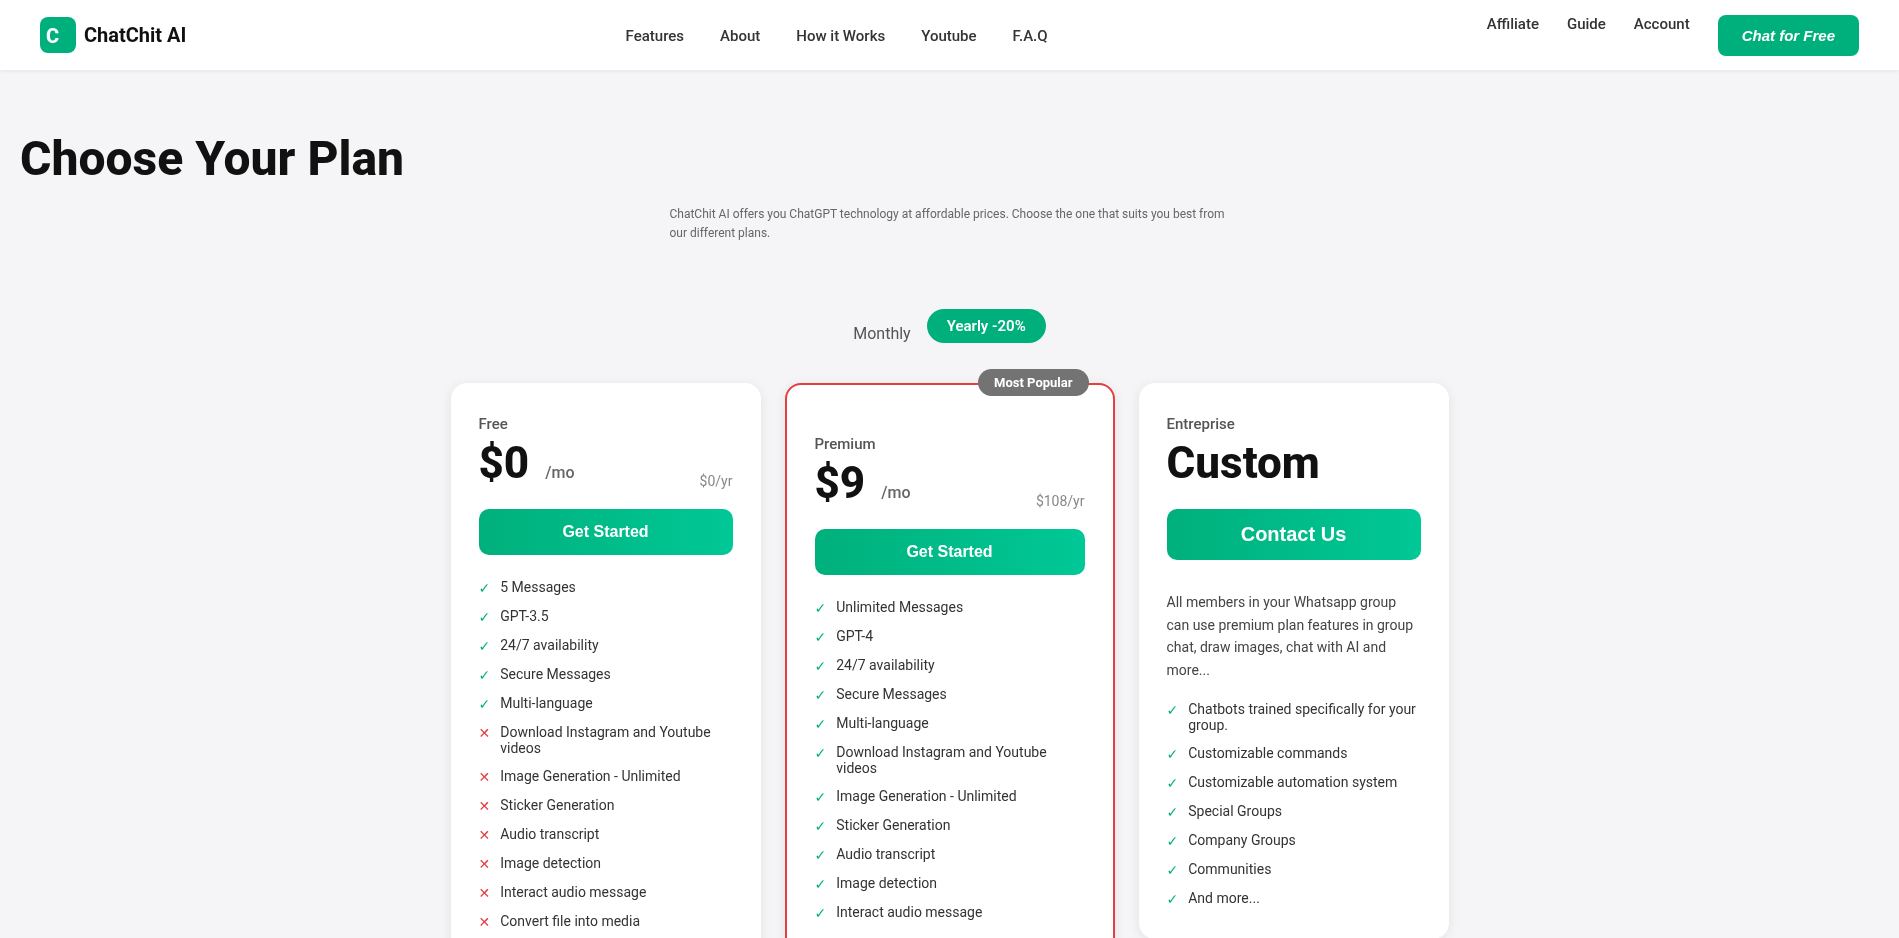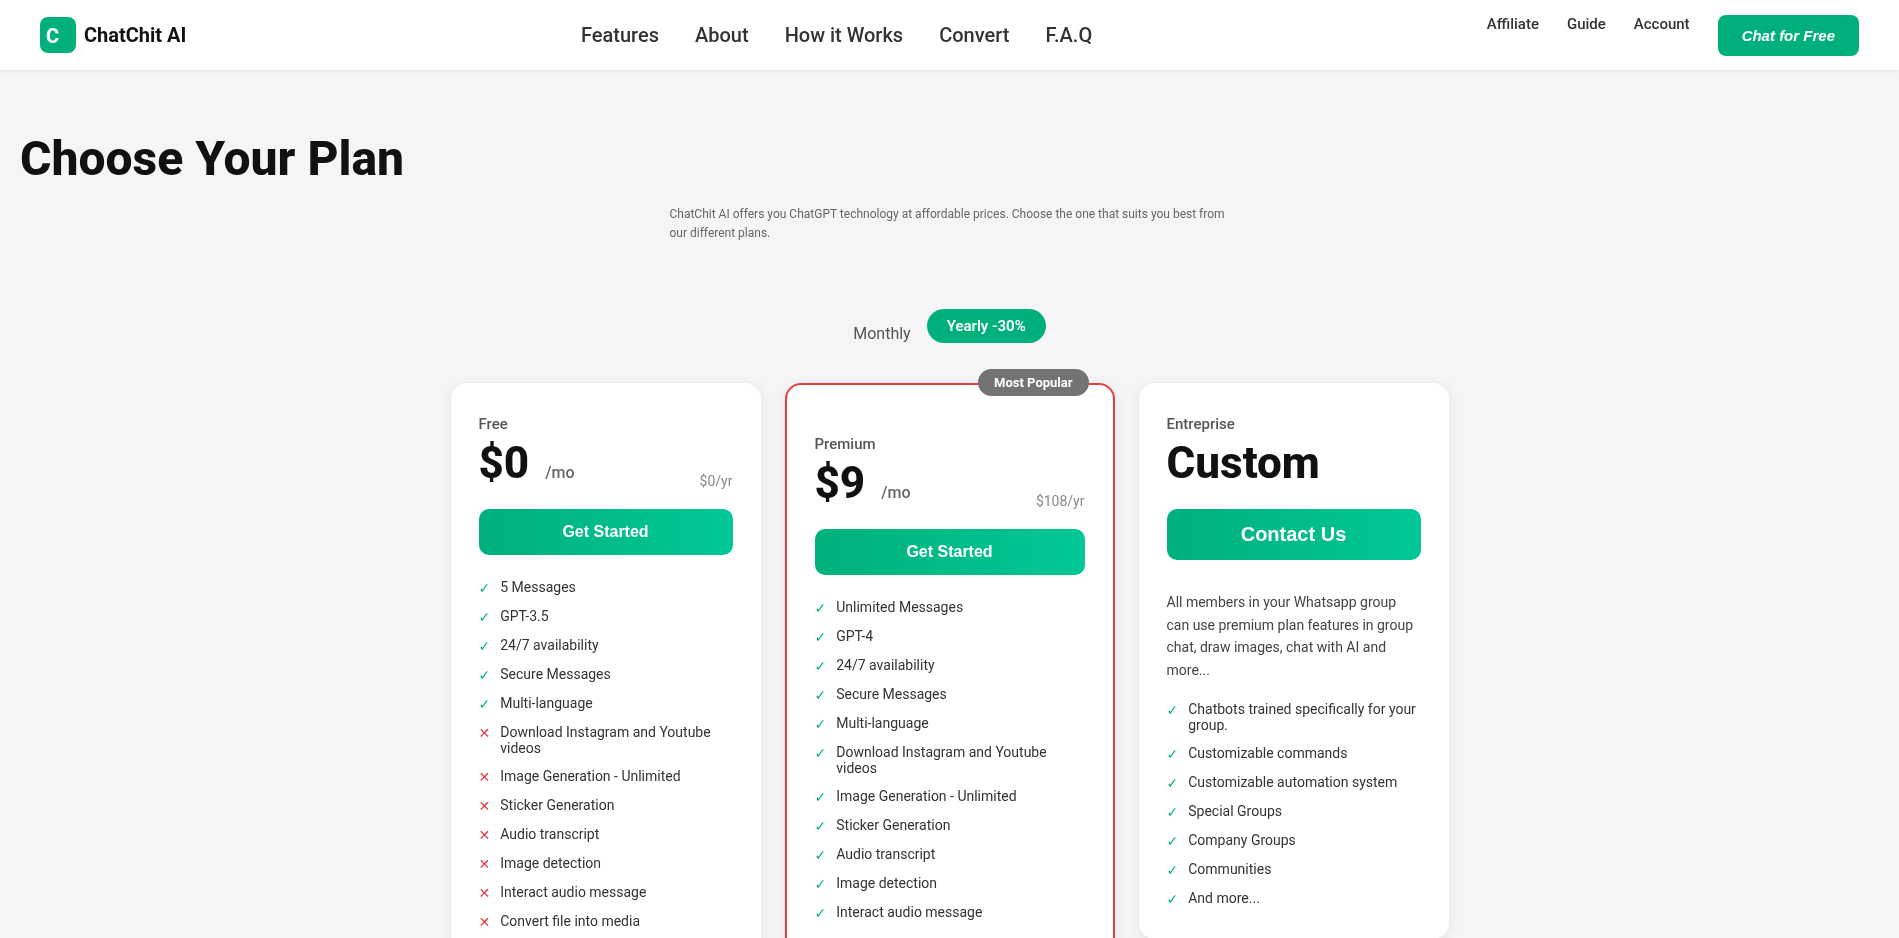--- a/index.html
+++ b/index.html
@@ -37,21 +37,21 @@
     }
     .navbar-links {
       display: flex;
       align-items: center;
       gap: 36px;
       list-style: none;
     }
     .navbar-links a {
       text-decoration: none;
       color: #333;
-      font-size: 20px;
+      font-size: 15px;
       font-weight: 500;
     }
     .navbar-right {
       display: flex;
       align-items: flex-start;
       gap: 28px;
     }
     .navbar-right a {
       text-decoration: none;
       color: #333;
@@ -252,40 +252,40 @@
       <rect width="36" height="36" rx="8" fill="#00b07c"></rect>
       <text x="6" y="26" font-size="20" fill="white" font-weight="800">C</text>
     </svg>
     <span>ChatChit AI</span>
   </div>
 
   <ul class="navbar-links">
     <li><a>Features</a></li>
     <li><a>About</a></li>
     <li><a>How it Works</a></li>
-    <li><a>Convert</a></li>
+    <li><a>Youtube</a></li>
     <li><a>F.A.Q</a></li>
   </ul>
 
   <div class="navbar-right">
     <a>Affiliate</a>
     <a>Guide</a>
     <a>Account</a>
     <button class="btn-chat-free">Chat for Free</button>
   </div>
 </nav>
 
 <section class="hero">
   <h1>Choose Your Plan</h1>
   <p>ChatChit AI offers you ChatGPT technology at affordable prices. Choose the one that suits you best from our different plans.</p>
 </section>
 
 <div class="toggle-container">
   <span class="toggle-monthly">Monthly</span>
-  <span class="toggle-yearly">Yearly -30%</span>
+  <span class="toggle-yearly">Yearly -20%</span>
 </div>
 
 <div class="pricing-section">
 
   <div class="plan-card">
     <div class="plan-type">Free</div>
     <div class="plan-price-row">
       <div class="plan-price">
         <span>$0</span><span class="per">/mo</span>
       </div>

